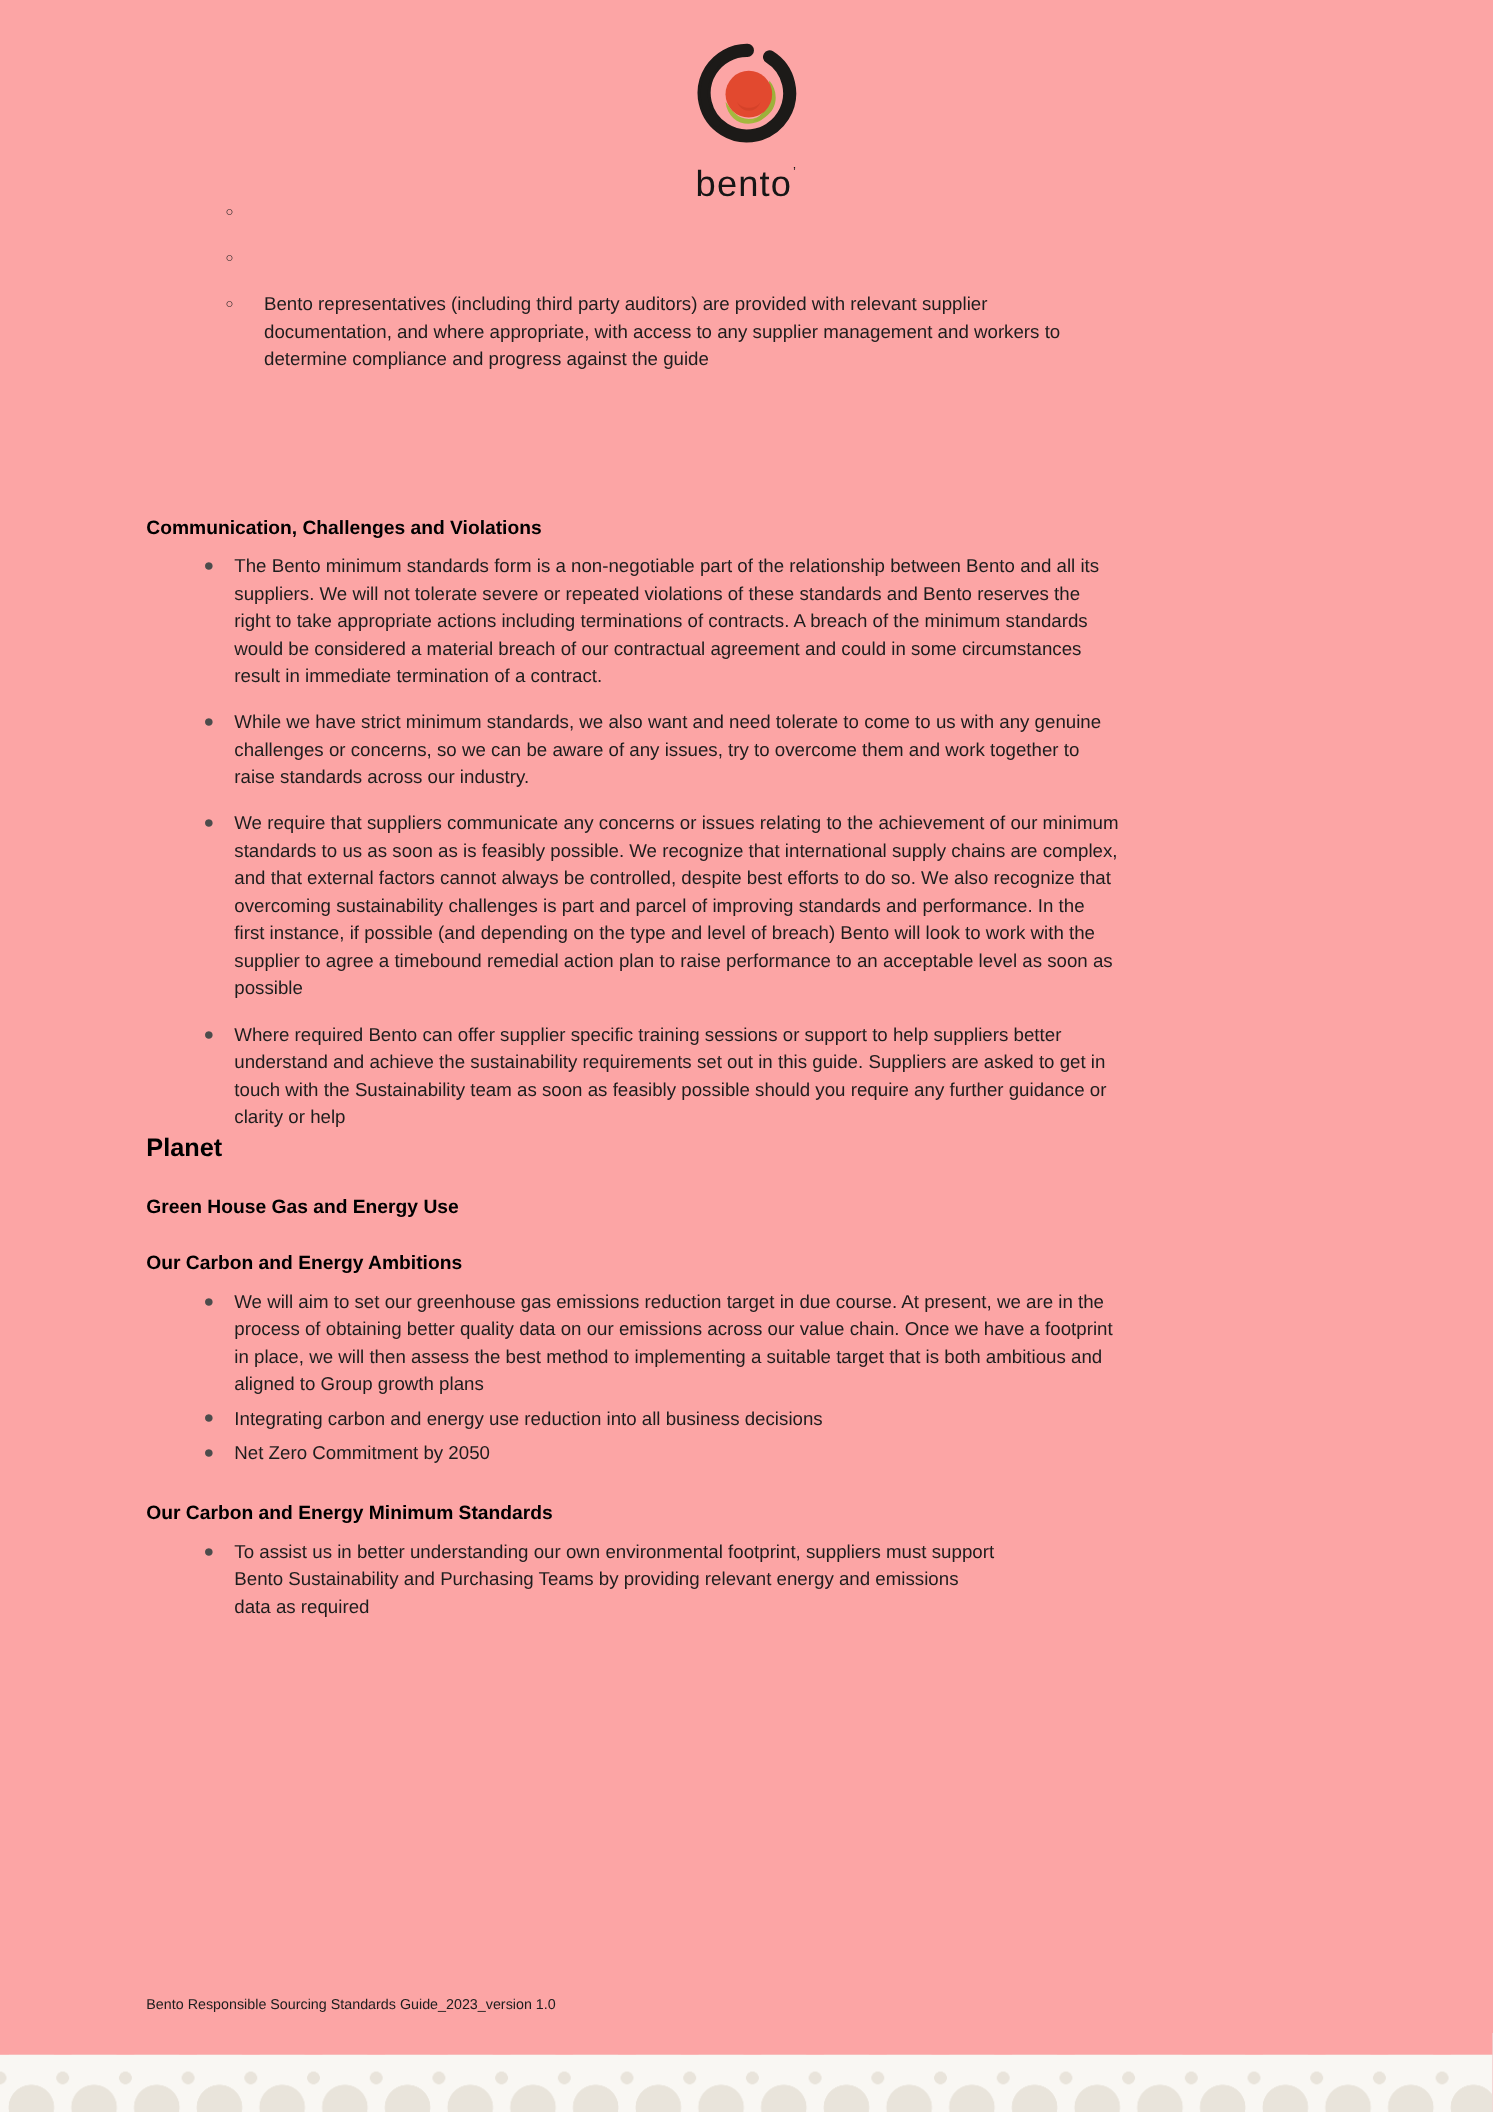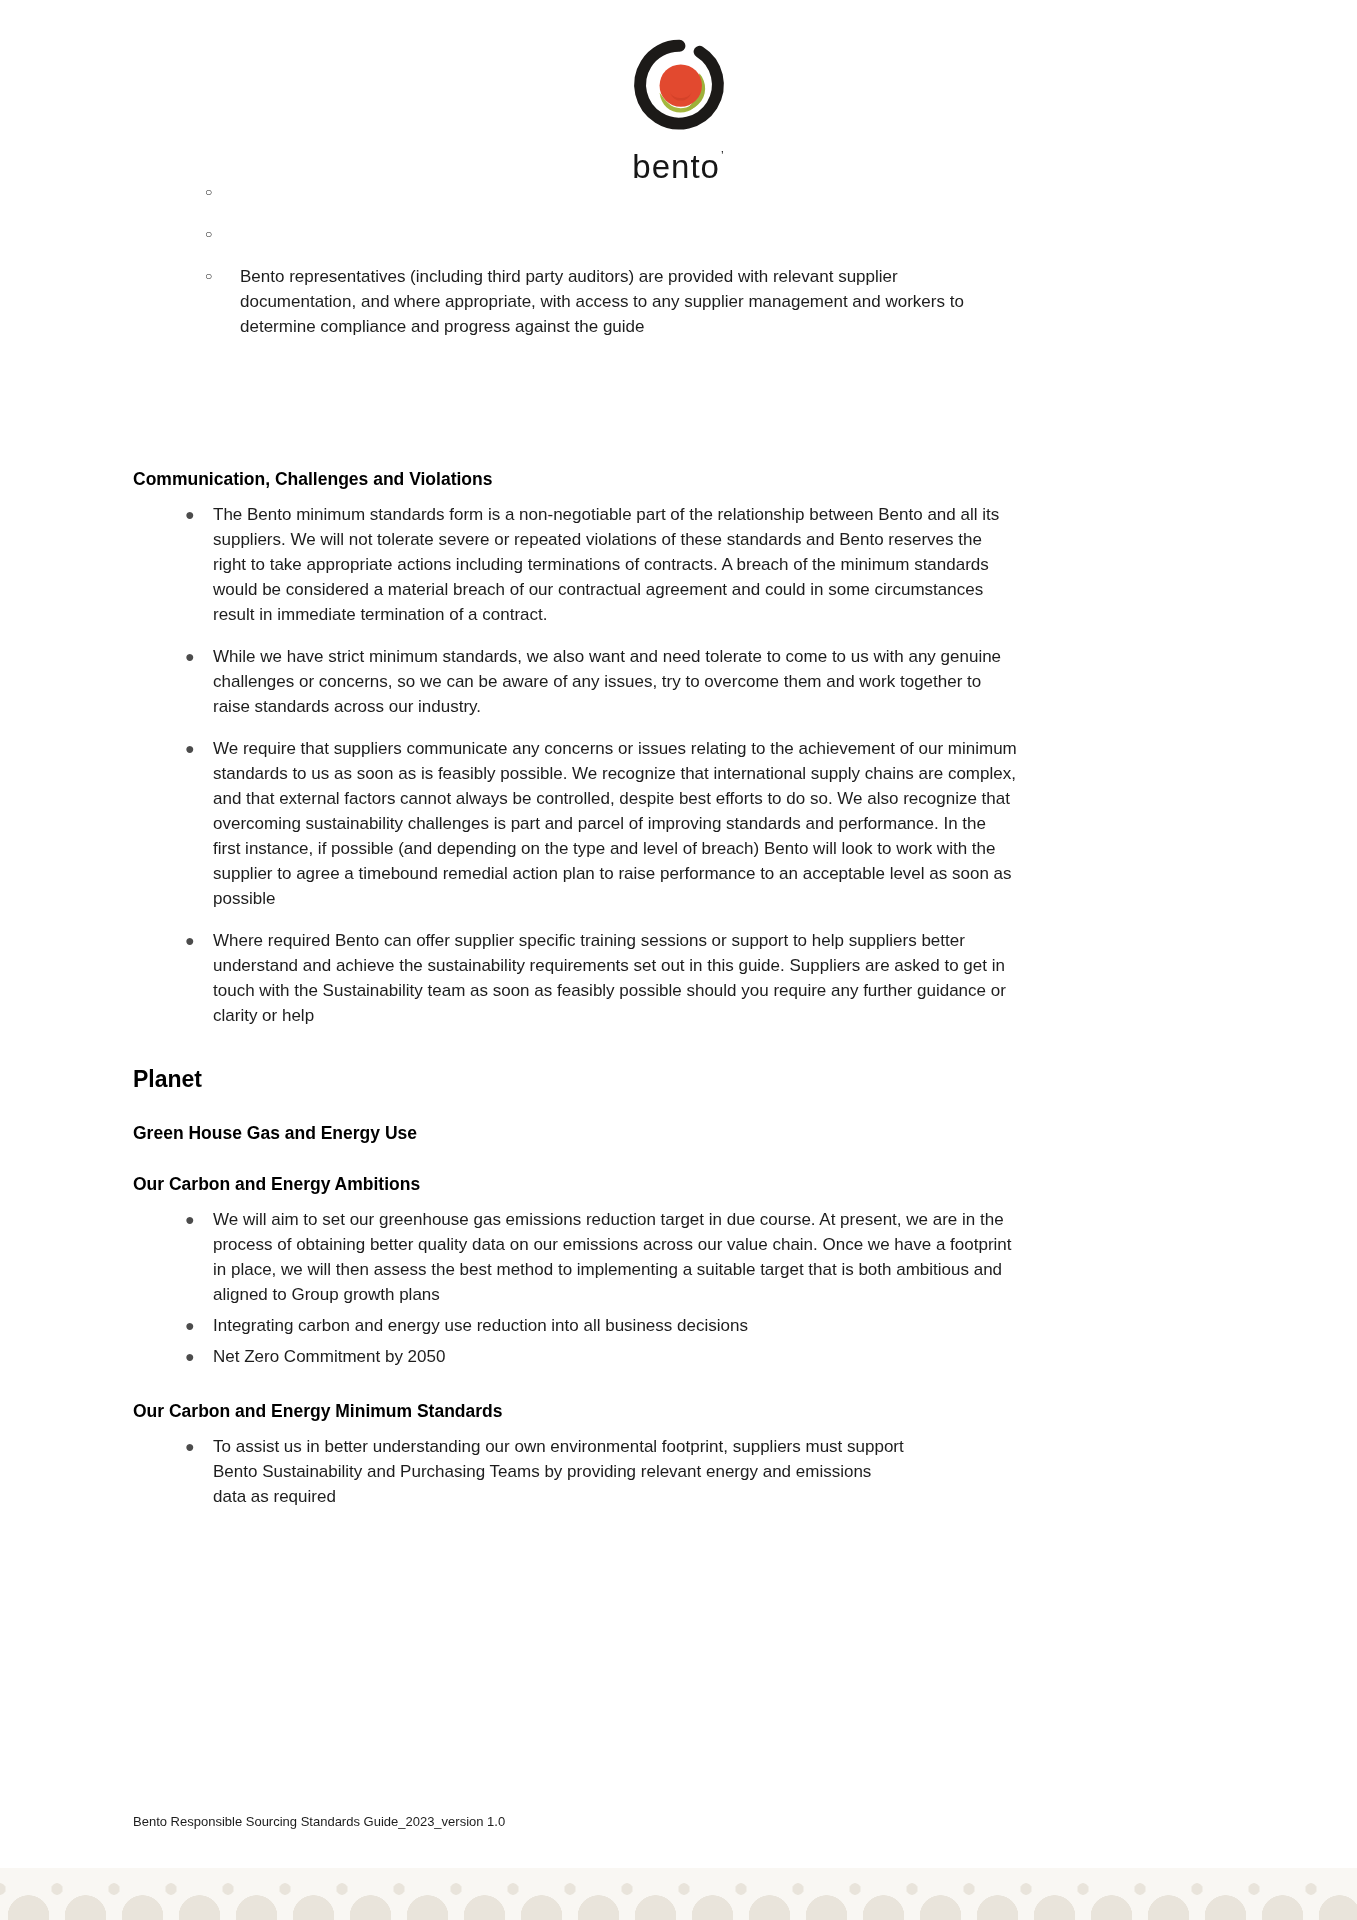--- a/index.html
+++ b/index.html
@@ -1,20 +1,20 @@
 <!DOCTYPE html>
 <html><head>
 <meta charset="utf-8">
 <style>
   html,body { margin:0; padding:0; background:#e9e9e9; }
   .page {
     position:relative;
     width:1357px; height:1920px;
     margin:0 auto;
-    background:#ffffff;
+    background:#fca5a5;
     overflow:hidden;
     font-family:"Liberation Sans", sans-serif;
     color:#1d1d1d;
   }
 
   
   .logo-block {
     position:absolute; top:34px; left:0; width:100%;
     display:flex; flex-direction:column; align-items:center;
   }
@@ -56,21 +56,21 @@
 
   .h-section {
     margin:0; font-size:17.5px; line-height:25px; font-weight:bold; color:#000000;
   }
   .h-planet {
     margin:0; font-size:23px; line-height:30px; font-weight:bold; color:#000000;
   }
 
   .gap-comm      { margin-top:128px; }
   .after-heading { margin-top:10px; }
-  .gap-planet    { margin-top:36px; }
+  .gap-planet    { }
   .gap-ghg       { margin-top:27px; }
   .gap-amb       { margin-top:26px; }
   .gap-min       { margin-top:30px; }
 
   
   .footer {
     position:absolute; left:133px; top:1813px;
     font-size:13px; line-height:18px; color:#1d1d1d;
   }
 

